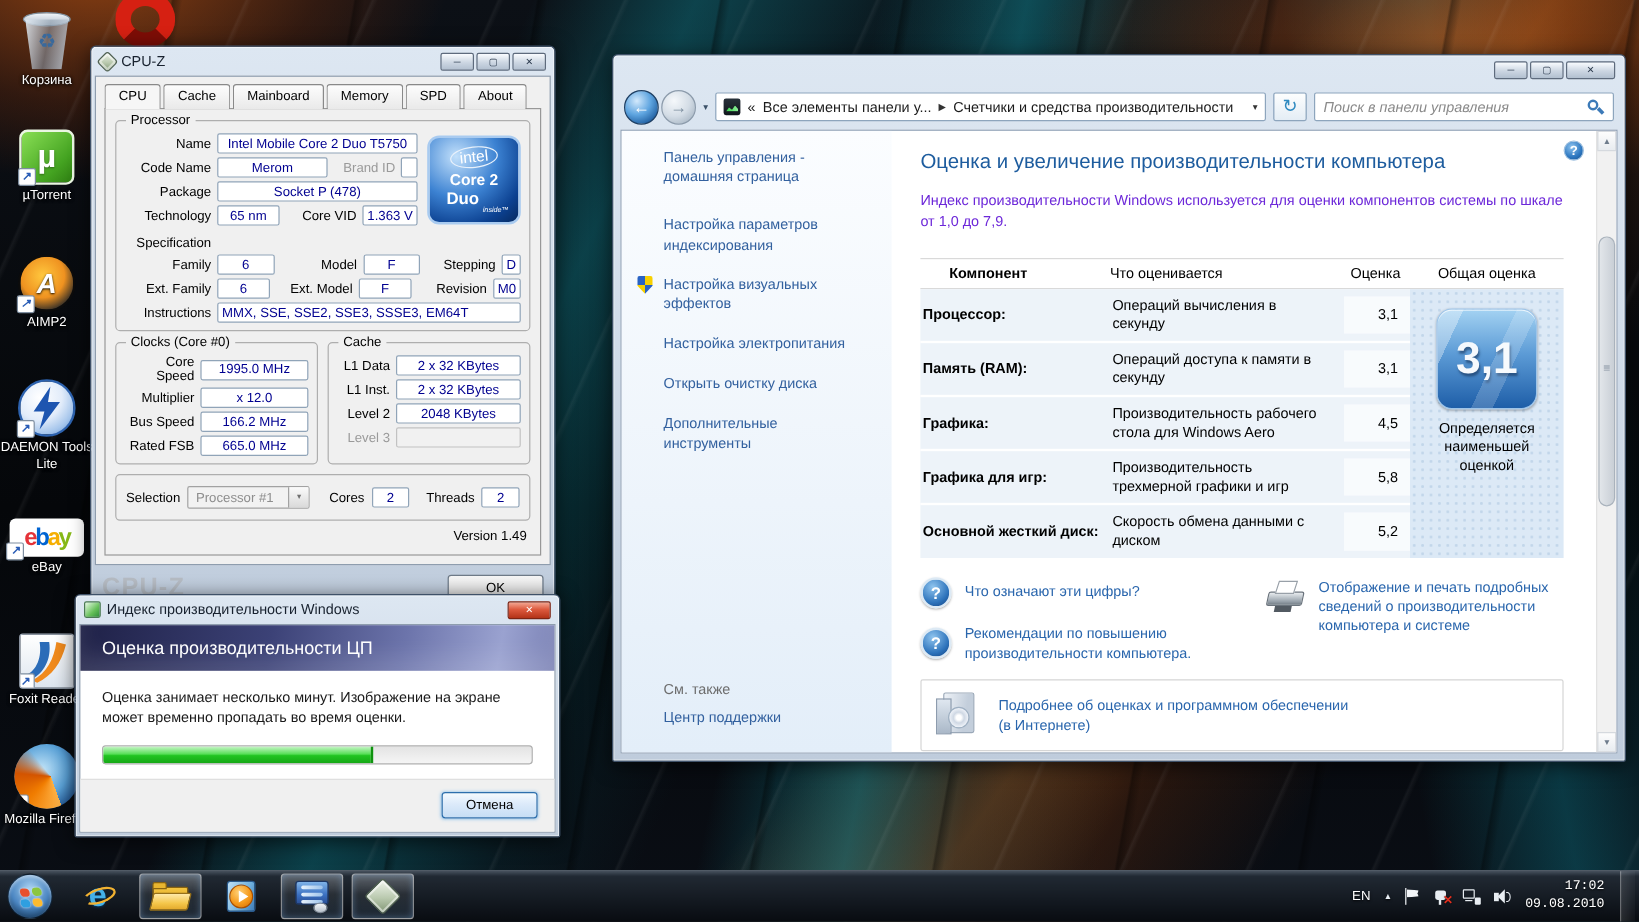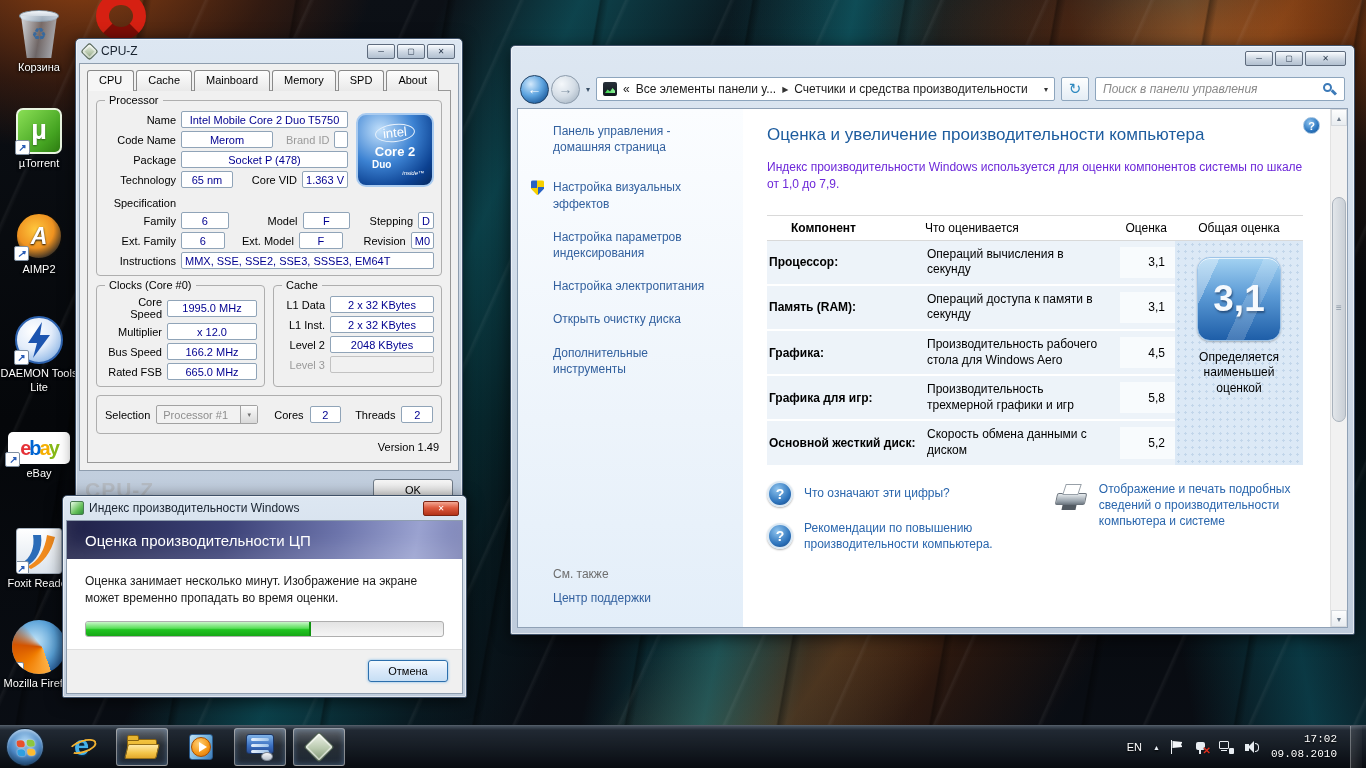--- a/index.html
+++ b/index.html
@@ -88,21 +88,21 @@
          display:flex; align-items:center; justify-content:center; font-size:11px; padding:0 3px; white-space:nowrap; }
   .fld.dis { background:#f1f1f1; color:#a2a2a2; border-color:#c2c2c2; }
   .grow { flex:1; }
   .proc-flex { display:flex; gap:8px; }
   .proc-left { flex:1; }
   .intel-logo { width:78px; height:74px; border-radius:10px; border:2px solid #a9cbf0; margin-top:2px;
                 background:radial-gradient(circle at 30% 22%, #c2e0fb, #3c82d2 45%, #0c4191 78%, #06295f);
                 color:#fff; display:flex; flex-direction:column; align-items:center; justify-content:center; gap:0; }
   .intel-oval { font-size:13px; border:1px solid #e8f1fb; border-radius:50%; padding:0 7px 1px; transform:rotate(-6deg); }
   .intel-core { font-size:13px; font-weight:bold; margin-top:2px; }
-  .intel-duo { font-size:10px; font-weight:bold; align-self:flex-start; margin-left:14px; }
+  .intel-duo { font-size:14px; font-weight:bold; align-self:flex-start; margin-left:14px; }
   .intel-inside { font-size:6px; align-self:flex-end; margin-right:8px; font-style:italic; }
   .two-col { display:flex; gap:8px; }
   .two-col .grp { flex:1; margin-bottom:8px; }
   .clk-lab { width:58px; } .cch-lab { width:44px; }
   .selrow { border:1px solid #aeaeae; border-radius:4px; padding:9px 8px; display:flex; align-items:center; gap:6px; font-size:11px; }
   .dd { width:112px; height:19px; border:1px solid #a2a2a2; border-radius:2px; background:#f2f2f2; color:#8e8e8e;
         display:flex; align-items:center; padding-left:6px; }
   .ddbtn { margin-left:auto; width:17px; height:17px; border-left:1px solid #a2a2a2;
            background:linear-gradient(#fbfbfb,#d9d9d9); text-align:center; font-size:7px; line-height:17px; color:#707070; }
   .ver { text-align:right; font-size:11px; padding:7px 3px 3px; color:#000; }
@@ -535,25 +535,25 @@
         <span>Поиск в панели управления</span>
         <span class="mag">
             <i></i>
             <b></b>
           </span>
       </span>
     </div>
     <div class="cp-content">
       <div class="sidebar">
         <div class="sb-item" style="margin-bottom:24px;">Панель управления - домашняя страница</div>
+        <div class="sb-item"><span>Настройка параметров индексирования</span></div>
         <div class="sb-item">
           <span class="shield"></span>
           <span>Настройка визуальных эффектов</span>
         </div>
-        <div class="sb-item"><span>Настройка параметров индексирования</span></div>
         <div class="sb-item"><span>Настройка электропитания</span></div>
         <div class="sb-item"><span>Открыть очистку диска</span></div>
         <div class="sb-item"><span>Дополнительные инструменты</span></div>
         <div class="sb-see">См. также</div>
         <div class="sb-support">Центр поддержки</div>
       </div>
       <div class="main">
         <span class="help-ico">?</span>
         <div class="page-title">Оценка и увеличение производительности компьютера</div>
         <div class="intro">Индекс производительности Windows используется для оценки компонентов системы по шкале от 1,0 до 7,9.</div>
@@ -614,20 +614,28 @@
               <span class="printer">
                   <span class="pb"></span>
                   <span class="pp"></span>
                   <span class="pt"></span>
                 </span>
               <span class="cplink" style="max-width:240px;">Отображение и печать подробных сведений о производительности компьютера и системе</span>
             </div>
           </div>
         </div>
 
+        <div class="morebox">
+          <span class="swbox">
+              <span class="b1"></span>
+              <span class="b2"></span>
+              <span class="cd"></span>
+            </span>
+          <span class="cplink" style="max-width:300px;">Подробнее об оценках и программном обеспечении (в Интернете)</span>
+        </div>
 
         <div class="scrollbar">
           <div class="sb-arrow">▲</div>
           <div class="sb-thumb"></div>
           <div class="sb-arrow dn">▼</div>
         </div>
       </div>
     </div>
   </div>
 

